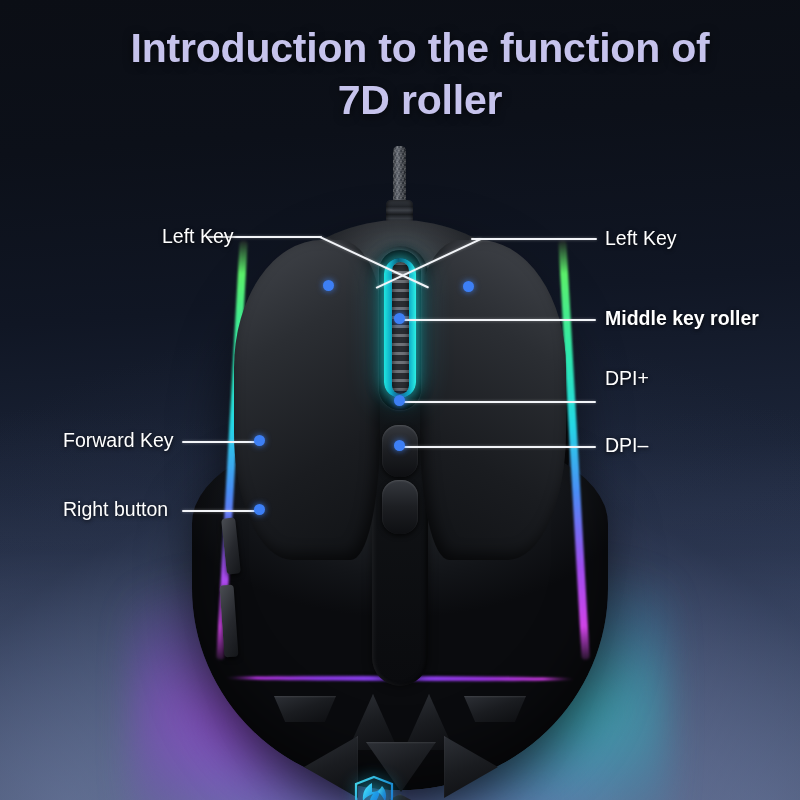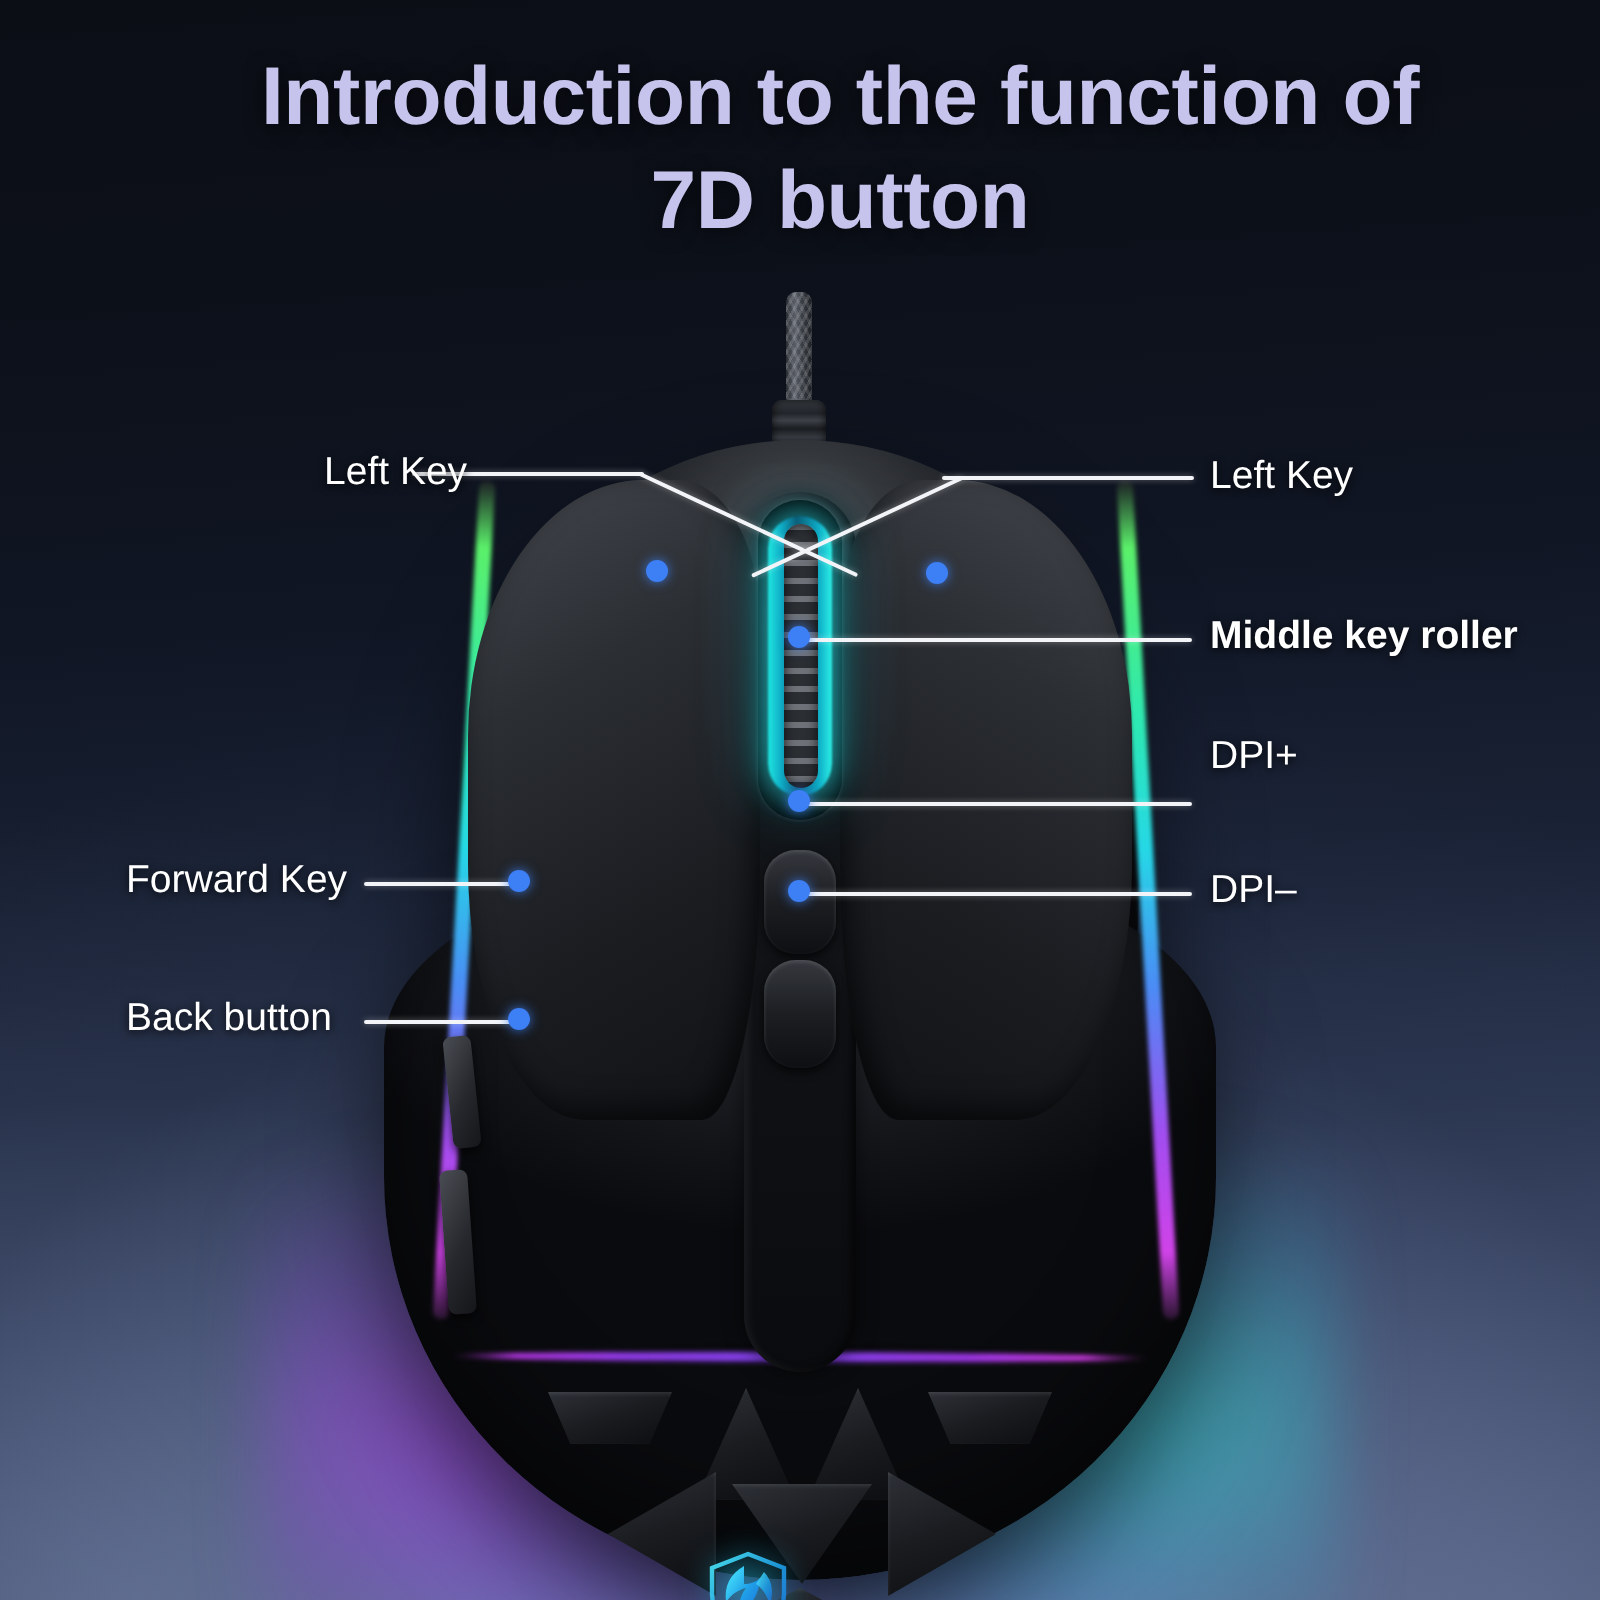--- a/index.html
+++ b/index.html
@@ -194,21 +194,21 @@
   }
   .logo svg{display:block;filter:drop-shadow(0 0 7px rgba(40,200,240,.9));}
 </style>
 </head>
 <body>
 
 <div class="stage">
 
   <div class="title">
     <span>Introduction to the function of</span>
-    <span class="l2">7D button</span>
+    <span class="l2">7D roller</span>
   </div>
 
   <div class="mouse-wrap">
 
     <div class="halo"></div>
 
     <div class="cable"></div>
     <div class="strain"></div>
     <div class="cable-neck"></div>
 
@@ -297,19 +297,19 @@
     <i style="left:0;top:0;width:196px;"></i>
   </div>
   <div class="dot" style="left:394px;top:440px;"></div>
 
   <div class="callout" style="left:63px;top:429px;">Forward Key</div>
   <div class="lead" style="left:182px;top:441px;">
     <i style="left:0;top:0;width:74px;"></i>
   </div>
   <div class="dot" style="left:254px;top:435px;"></div>
 
-  <div class="callout" style="left:63px;top:498px;">Back button</div>
+  <div class="callout" style="left:63px;top:498px;">Right button</div>
   <div class="lead" style="left:182px;top:510px;">
     <i style="left:0;top:0;width:74px;"></i>
   </div>
   <div class="dot" style="left:254px;top:504px;"></div>
 
 </div>
 
 </body></html>

